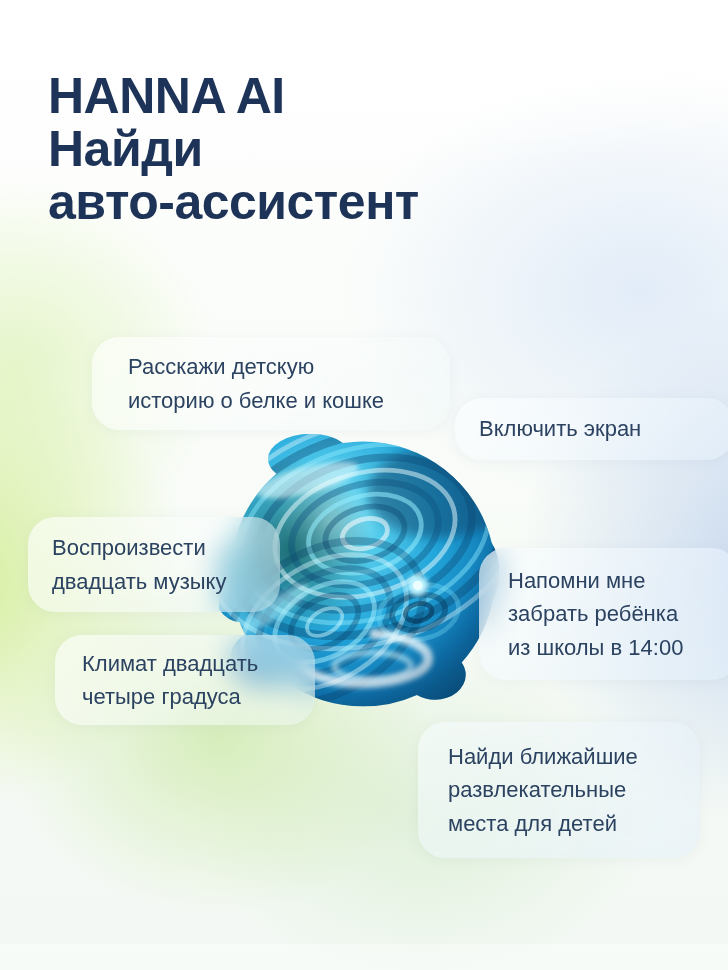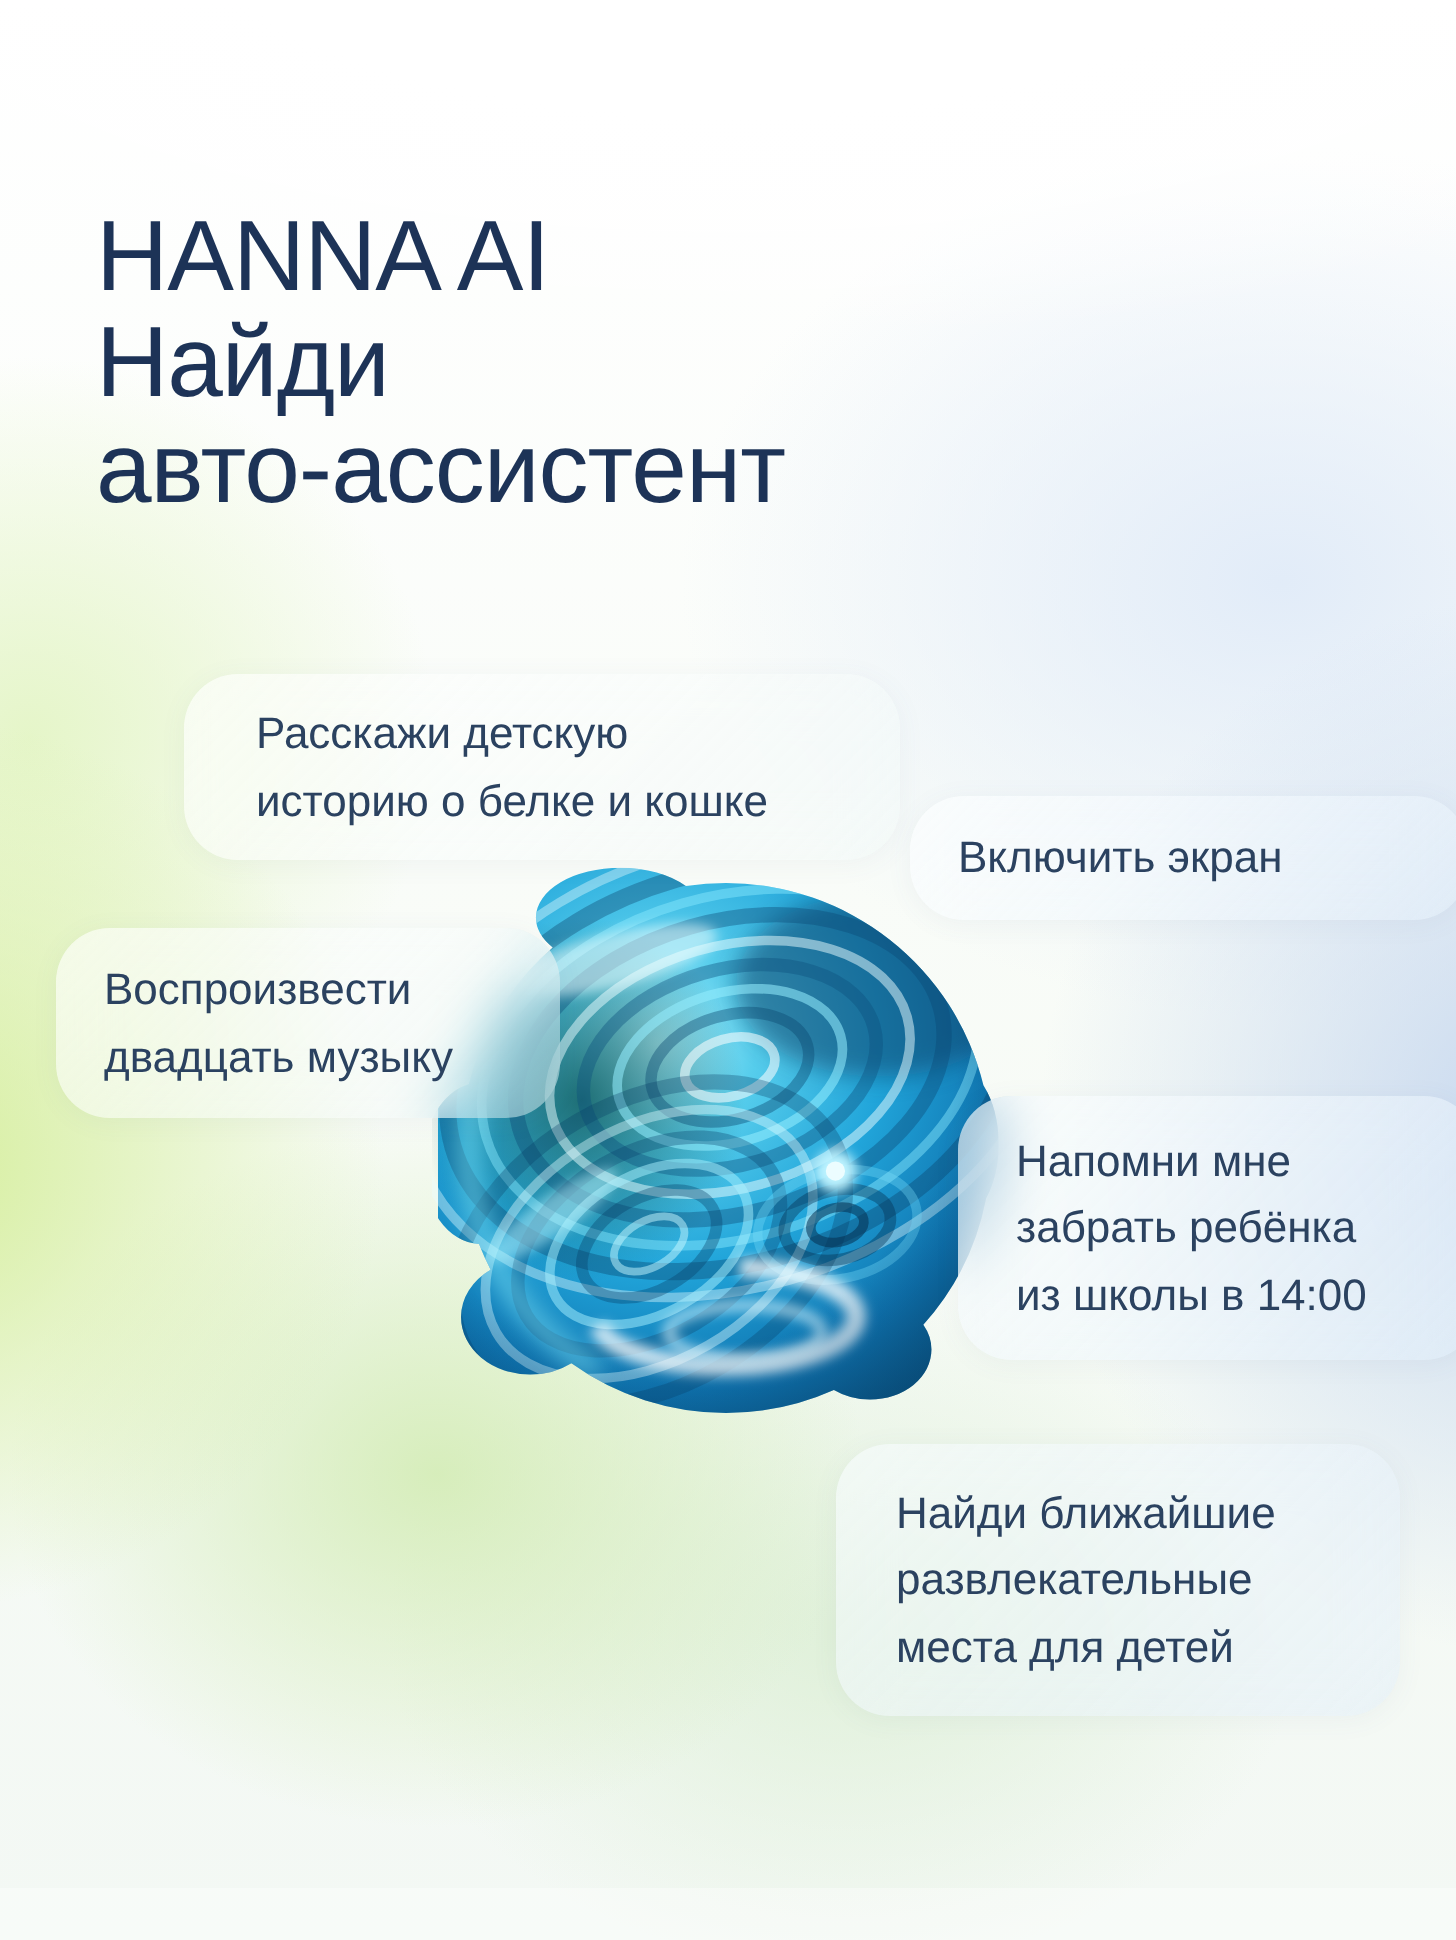--- a/index.html
+++ b/index.html
@@ -18,40 +18,40 @@
       radial-gradient(ellipse 55% 30% at 88% 30%, rgba(223,234,248,0.9) 0%, rgba(223,234,248,0) 75%),
       radial-gradient(ellipse 45% 25% at 58% 84%, rgba(218,238,210,0.8) 0%, rgba(218,238,210,0) 70%),
       linear-gradient(180deg,#ffffff 0%,#f7fbf6 60%,#f3f8f4 100%);
   }
   .bottom-strip{
     position:absolute;left:0;right:0;bottom:0;height:26px;
     background:rgba(255,255,255,0.38);
   }
   .title{
     position:absolute;left:48px;top:70px;
-    color:#1d3357;font-weight:400;font-size:50px;line-height:53px;
-    letter-spacing:-0.5px;white-space:nowrap;margin-top:32px;
+    color:#1d3357;font-weight:700;font-size:50px;line-height:53px;
+    letter-spacing:-0.5px;white-space:nowrap;
   }
   .title .line{display:block;}
   .orb{
     position:absolute;left:216px;top:430px;width:294px;height:288px;
   }
   .bubble{
     position:absolute;display:flex;flex-direction:column;justify-content:center;
     border-radius:27px;
     background:linear-gradient(135deg,rgba(255,255,255,0.62),rgba(240,248,247,0.42));
     backdrop-filter:blur(14px);-webkit-backdrop-filter:blur(14px);
     box-shadow:0 2px 14px rgba(80,110,130,0.06);
     color:#2b4260;font-size:22px;line-height:33.5px;
   }
   .bubble span{display:block;white-space:nowrap;}
   .b-story   {left:92px;  top:337px; width:322px; height:93px;  padding-left:36px;}
   .b-screen  {left:455px; top:398px; width:255px; height:62px;  padding-left:24px;
               background:linear-gradient(135deg,rgba(252,254,255,0.66),rgba(230,242,252,0.45));}
-  .b-music   {left:28px;  top:464px; width:228px; height:95px;  padding-left:24px;}
+  .b-music   {left:28px;  top:517px; width:228px; height:95px;  padding-left:24px;}
   .b-reminder{left:479px; top:548px; width:231px; height:132px; padding-left:29px;
               background:linear-gradient(135deg,rgba(250,253,255,0.62),rgba(226,240,252,0.45));}
   .b-climate {left:55px;  top:635px; width:233px; height:90px;  padding-left:27px;}
   .b-route   {left:118px; top:754px; width:266px; height:63px;  padding-left:30px;}
   .b-places  {left:418px; top:722px; width:252px; height:136px; padding-left:30px;
               background:linear-gradient(135deg,rgba(248,252,255,0.6),rgba(222,236,248,0.45));}
 </style>
 </head>
 <body>
 
@@ -148,20 +148,24 @@
     <span>Воспроизвести</span>
     <span>двадцать музыку</span>
   </div>
 
   <div class="bubble b-reminder">
     <span>Напомни мне</span>
     <span>забрать ребёнка</span>
     <span>из школы в 14:00</span>
   </div>
 
+  <div class="bubble b-climate">
+    <span>Климат двадцать</span>
+    <span>четыре градуса</span>
+  </div>
 
 
   <div class="bubble b-places">
     <span>Найди ближайшие</span>
     <span>развлекательные</span>
     <span>места для детей</span>
   </div>
 
   <div class="bottom-strip"></div>
 </div>

